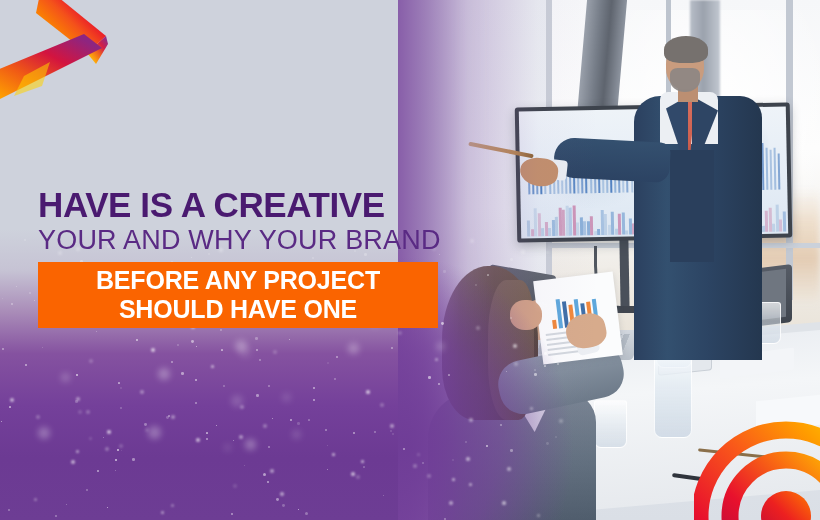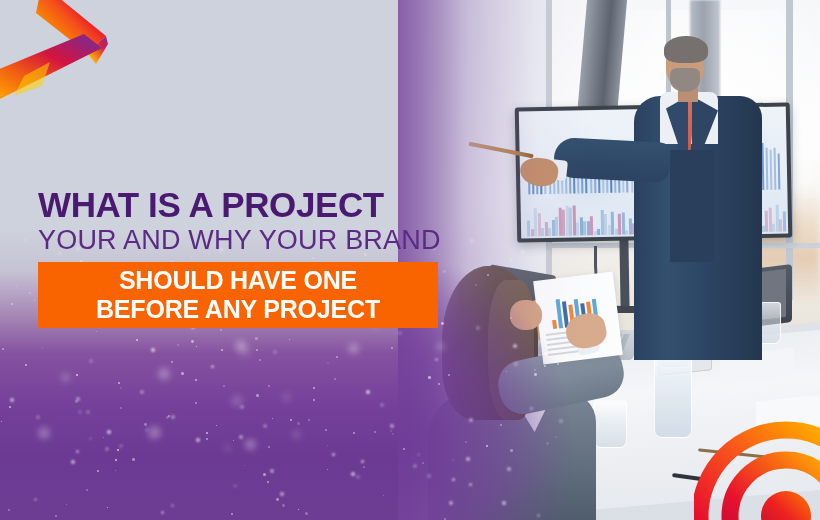--- a/index.html
+++ b/index.html
@@ -888,22 +888,22 @@
           <stop offset="100%" stop-color="#ff7a00"></stop>
         </linearGradient>
       </defs>
       <circle cx="92" cy="104" r="86" fill="none" stroke="url(#tg1)" stroke-width="17"></circle>
       <circle cx="92" cy="104" r="56" fill="none" stroke="url(#tg2)" stroke-width="17"></circle>
       <circle cx="92" cy="104" r="25" fill="url(#tg3)"></circle>
     </svg>
   </div>
 
   <div class="headline">
-    <div class="hl-line1">WHAT IS A PROJECT</div>
+    <div class="hl-line1">HAVE IS A CREATIVE</div>
     <div class="hl-line2">YOUR AND WHY YOUR BRAND</div>
   </div>
 
   <div class="cta-box">
+    <div class="cta-line">BEFORE ANY PROJECT</div>
     <div class="cta-line">SHOULD HAVE ONE</div>
-    <div class="cta-line">BEFORE ANY PROJECT</div>
   </div>
 
 </div>
 
 </body></html>

